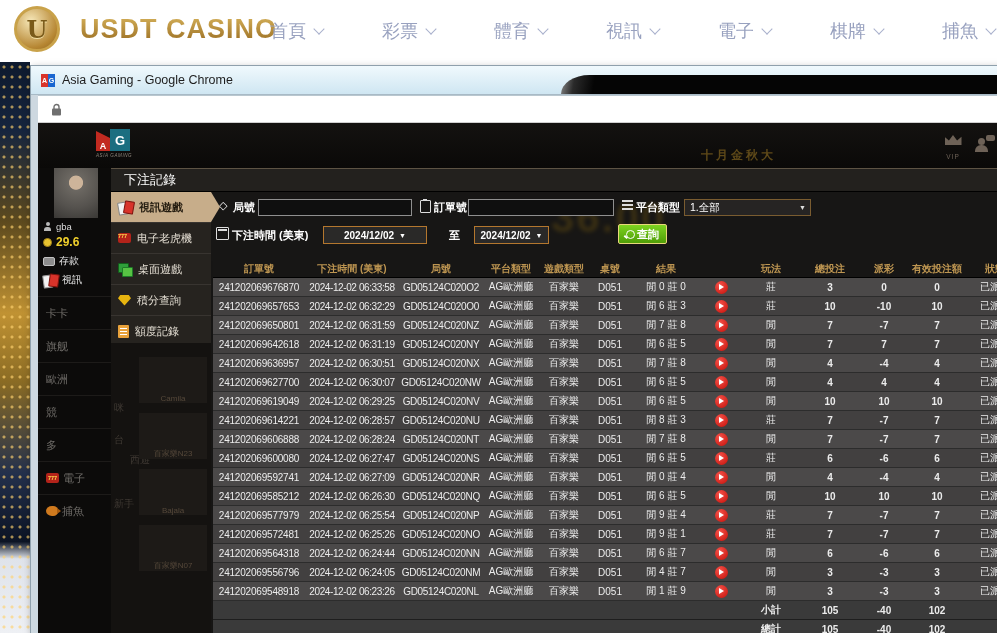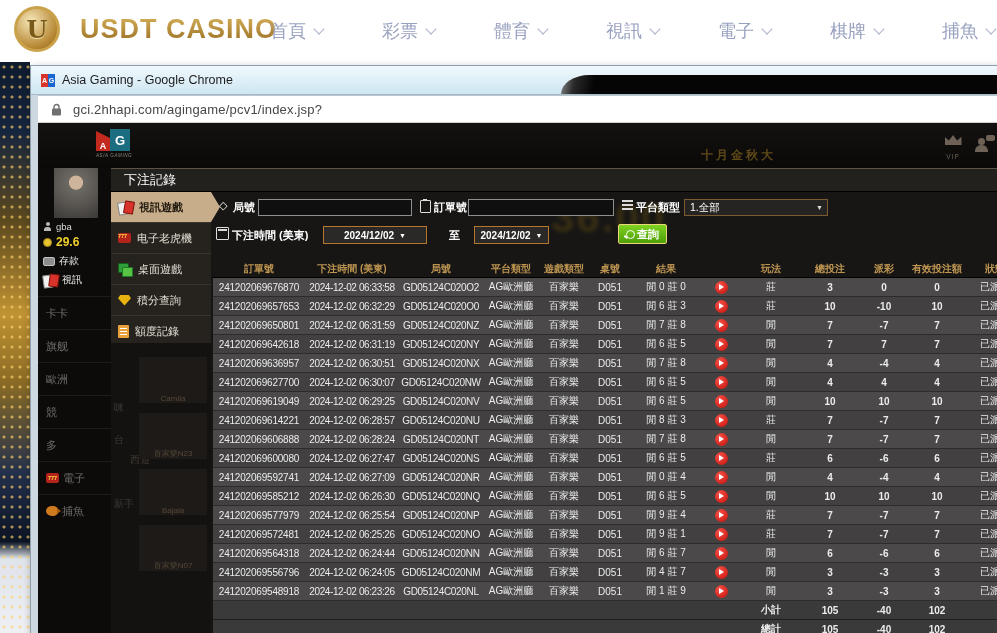--- a/index.html
+++ b/index.html
@@ -99,21 +99,21 @@
 .tag-icon{left:8px;top:7px;color:#fff;font-size:11px;}
 .tag-icon::before{content:"◇";}
 .clipboard-icon{left:209px;top:8px;width:9px;height:11px;border:1px solid #ddd;border-radius:1px;}
 .clipboard-icon::before{content:"";position:absolute;left:2px;top:-2px;width:4px;height:2px;background:#ddd;}
 .list-icon{left:411px;top:8px;width:11px;height:10px;background:repeating-linear-gradient(#ddd 0 2px,transparent 2px 4px);}
 .calendar-icon{left:5px;top:35px;width:11px;height:11px;border:1px solid #ddd;border-radius:1px;}
 .calendar-icon::before{content:"";position:absolute;left:1px;top:1px;right:1px;height:2px;background:#ddd;}
 .f-input{position:absolute;top:7px;height:15px;background:#0f0f0f;border:1px solid #8f8f8f;color:#eee;font-size:10px;padding:0 3px;box-sizing:content-box;}
 .fi1{left:47px;width:146px;}
 .fi2{left:257px;width:138px;}
-.f-select{position:absolute;left:473px;top:7px;width:144px;height:17px;background:#262423;border:1px solid #7a5c30;display:flex;align-items:center;color:#fff;font-size:10.5px;padding-left:5px;box-sizing:border-box;cursor:pointer;}
+.f-select{position:absolute;left:473px;top:7px;width:127px;height:17px;background:#262423;border:1px solid #7a5c30;display:flex;align-items:center;color:#fff;font-size:10.5px;padding-left:5px;box-sizing:border-box;cursor:pointer;}
 .f-select .dd{margin-left:auto;margin-right:4px;font-size:7px;color:#ddd;}
 .dd::before{content:"▼";}
 .f-date{position:absolute;top:34px;height:18px;background:#2a2928;border:1px solid #b4772e;display:flex;align-items:center;justify-content:center;gap:5px;color:#fff;font-size:10px;font-weight:bold;box-sizing:border-box;cursor:pointer;}
 .fd1{left:112px;width:104px;}
 .fd2{left:263px;width:75px;}
 .f-date .dd2{font-size:7px;color:#fff;}
 .dd2::before{content:"▼";}
 .search-btn{position:absolute;left:407px;top:32px;width:49px;height:20px;background:linear-gradient(#7ed321,#4f9e07);border:1px solid #e8d87a;border-radius:2px;color:#fff;font-size:11px;font-weight:bold;display:flex;align-items:center;justify-content:center;gap:2px;padding:0;cursor:pointer;font-family:inherit;}
 .mag{width:7px;height:7px;border:1.5px solid #fff;border-radius:50%;position:relative;flex:none;}
 .mag::after{content:"";position:absolute;left:-3px;top:5px;width:4px;height:1.5px;background:#fff;transform:rotate(40deg);}
@@ -190,21 +190,20 @@
       <span class="win-title">Asia Gaming - Google Chrome</span>
       <div class="swoosh"></div>
     </div>
     <div class="urlbar">
       <span class="lock">
         <svg width="11" height="13" viewBox="0 0 11 13">
             <rect x="1" y="5.5" width="9" height="7" rx="1" fill="#6f6f6f"></rect>
             <path d="M3 6V4a2.5 2.5 0 0 1 5 0v2" fill="none" stroke="#6f6f6f" stroke-width="1.4"></path>
           </svg>
       </span>
-      <span class="url-text">gci.2hhapi.com/agingame/pcv1/index.jsp?</span>
     </div>
     <div class="content">
 
       <div class="topbar">
         <div class="ag-logo">
           <div class="ag-mark">
             <span class="ag-a">A</span>
               <span class="ag-g">G</span>
           </div>
           <div class="ag-sub">ASIA GAMING</div>

